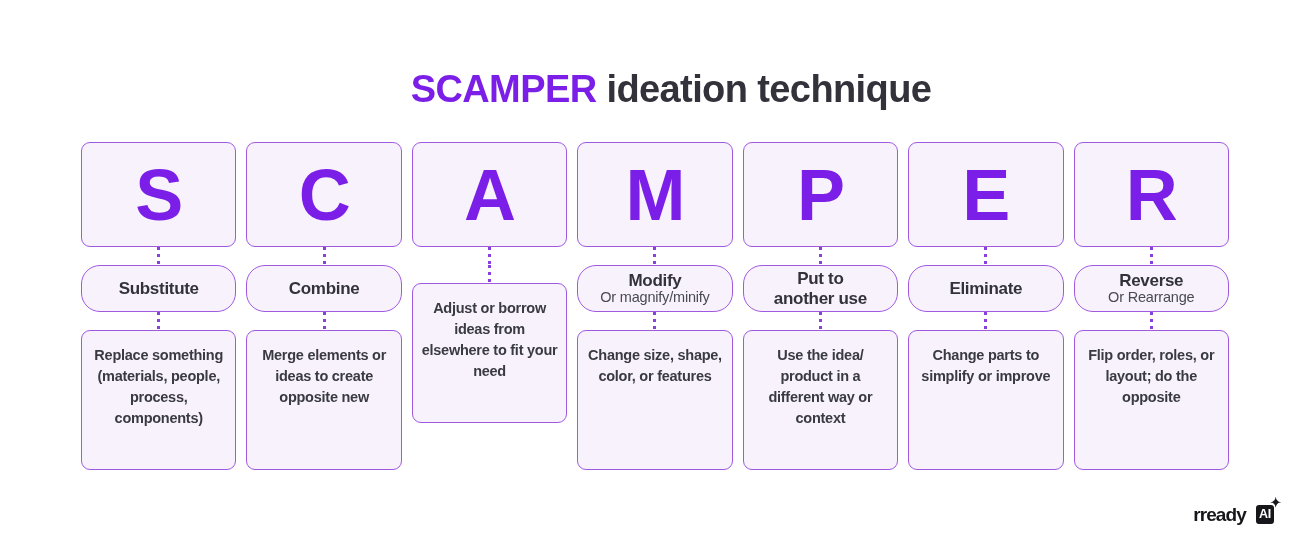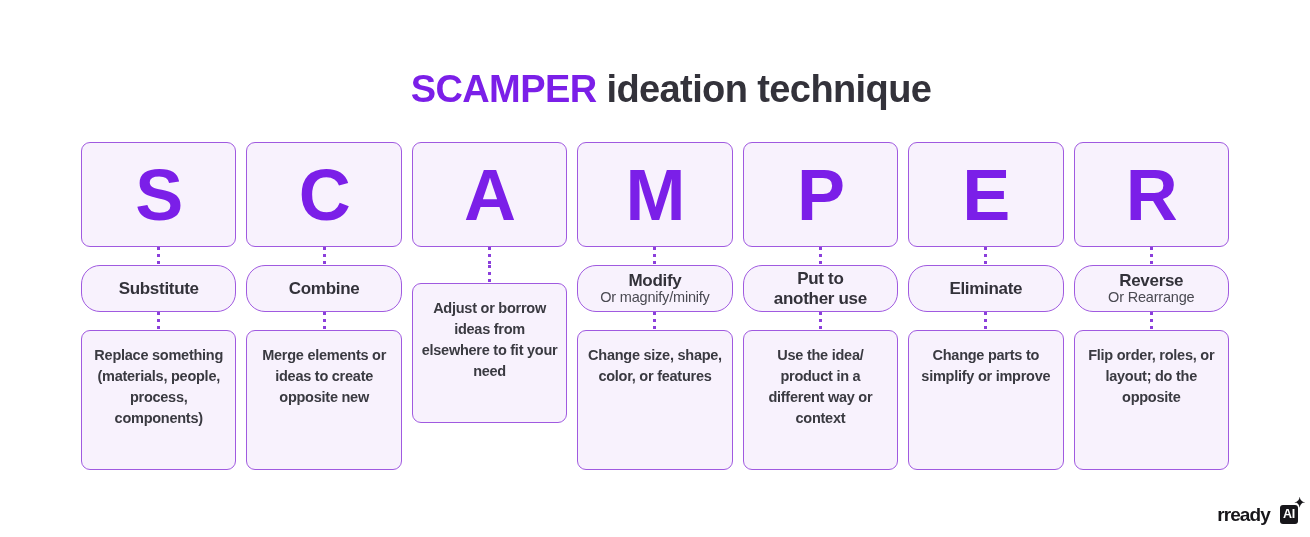--- a/index.html
+++ b/index.html
@@ -135,21 +135,21 @@
     font-size: 14.5px;
     font-weight: bold;
     color: #3a3a41;
     line-height: 1.45;
     letter-spacing: -0.25px;
   }
 
   
   .logo {
     position: absolute;
-    right: 12px;
+    right: 36px;
     bottom: 13px;
     display: flex;
     align-items: flex-end;
     height: 24px;
   }
   .logo-word {
     font-size: 19px;
     font-weight: bold;
     color: #17161a;
     letter-spacing: -0.9px;

